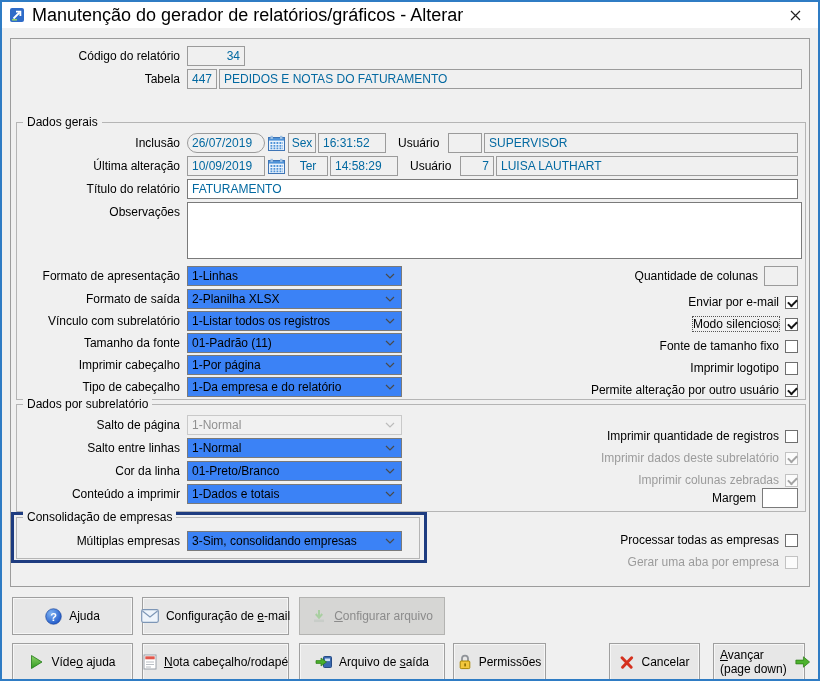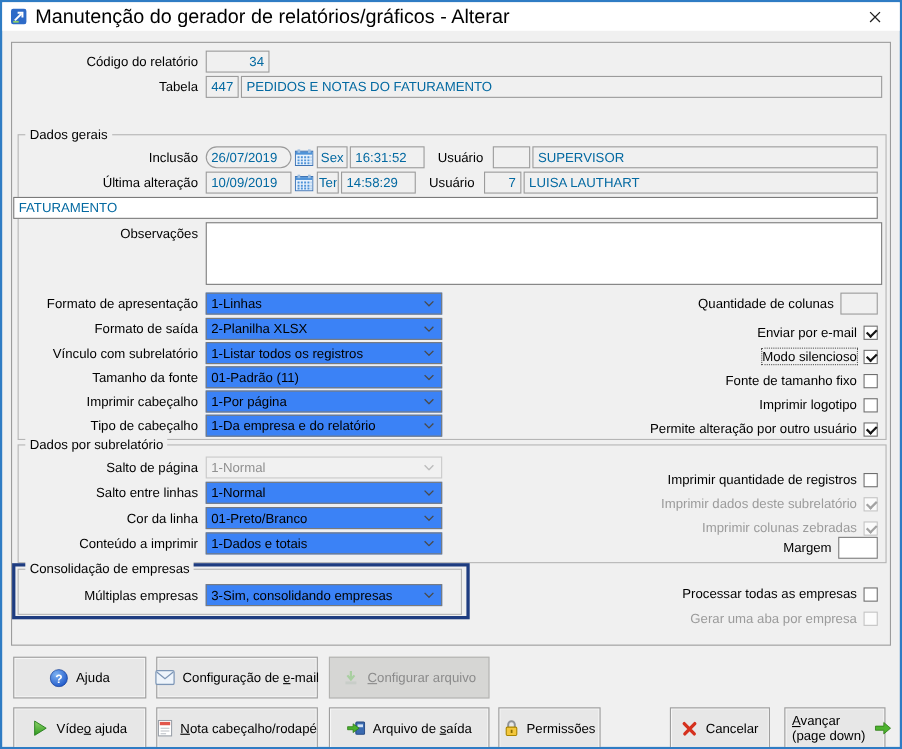--- a/index.html
+++ b/index.html
@@ -112,28 +112,29 @@
       <svg width="17" height="16" viewBox="0 0 17 16">
           <rect x="0.5" y="2.5" width="16" height="13" fill="#eaf3fc" stroke="#3e74b5"></rect>
           <rect x="1" y="3" width="15" height="2.6" fill="#4f93d8"></rect>
           <rect x="2.5" y="0.8" width="2.4" height="3.2" fill="#9dbfe2"></rect>
           <rect x="12" y="0.8" width="2.4" height="3.2" fill="#9dbfe2"></rect>
           <line x1="2.5" y1="8" x2="15" y2="8" stroke="#4f93d8" stroke-width="1.8" stroke-dasharray="1.8 1.2"></line>
           <line x1="2.5" y1="10.8" x2="15" y2="10.8" stroke="#4f93d8" stroke-width="1.8" stroke-dasharray="1.8 1.2"></line>
           <line x1="2.5" y1="13.4" x2="15" y2="13.4" stroke="#4f93d8" stroke-width="1.8" stroke-dasharray="1.8 1.2"></line>
         </svg>
     </span>
-    <input class="field" style="width: 20px; margin-left: 2px; text-align: center; padding: 0px 1px;" readonly="" value="Ter">
+    <input class="field" style="width: 40px; margin-left: 2px; text-align: center; padding: 0px 1px;" readonly="" value="Ter">
     <input class="field" style="width: 68px; margin-left: 2px;" readonly="" value="14:58:29">
     <span style="margin-left:12px;width:46px;text-align:left;">Usuário</span>
     <input class="field num" style="width: 34px; margin-left: 4px;" readonly="" value="7">
     <input class="field" style="flex: 1 1 0%; margin-left: 2px;" readonly="" value="LUISA LAUTHART">
   </div>
 
   <div class="row" style="top:177px;right:20px;">
+    <span class="lbl">Título do relatório</span>
     <input class="field white" style="flex: 1 1 0%;" value="FATURAMENTO">
   </div>
 
   <div class="row" style="top:200px;">
     <span class="lbl">Observações</span>
   </div>
   <textarea class="tarea" style="left: 185px; top: 200px; width: 615px; height: 57px;"></textarea>
 
   <div class="row" style="top:264px;">
     <span class="lbl">Formato de apresentação</span>

